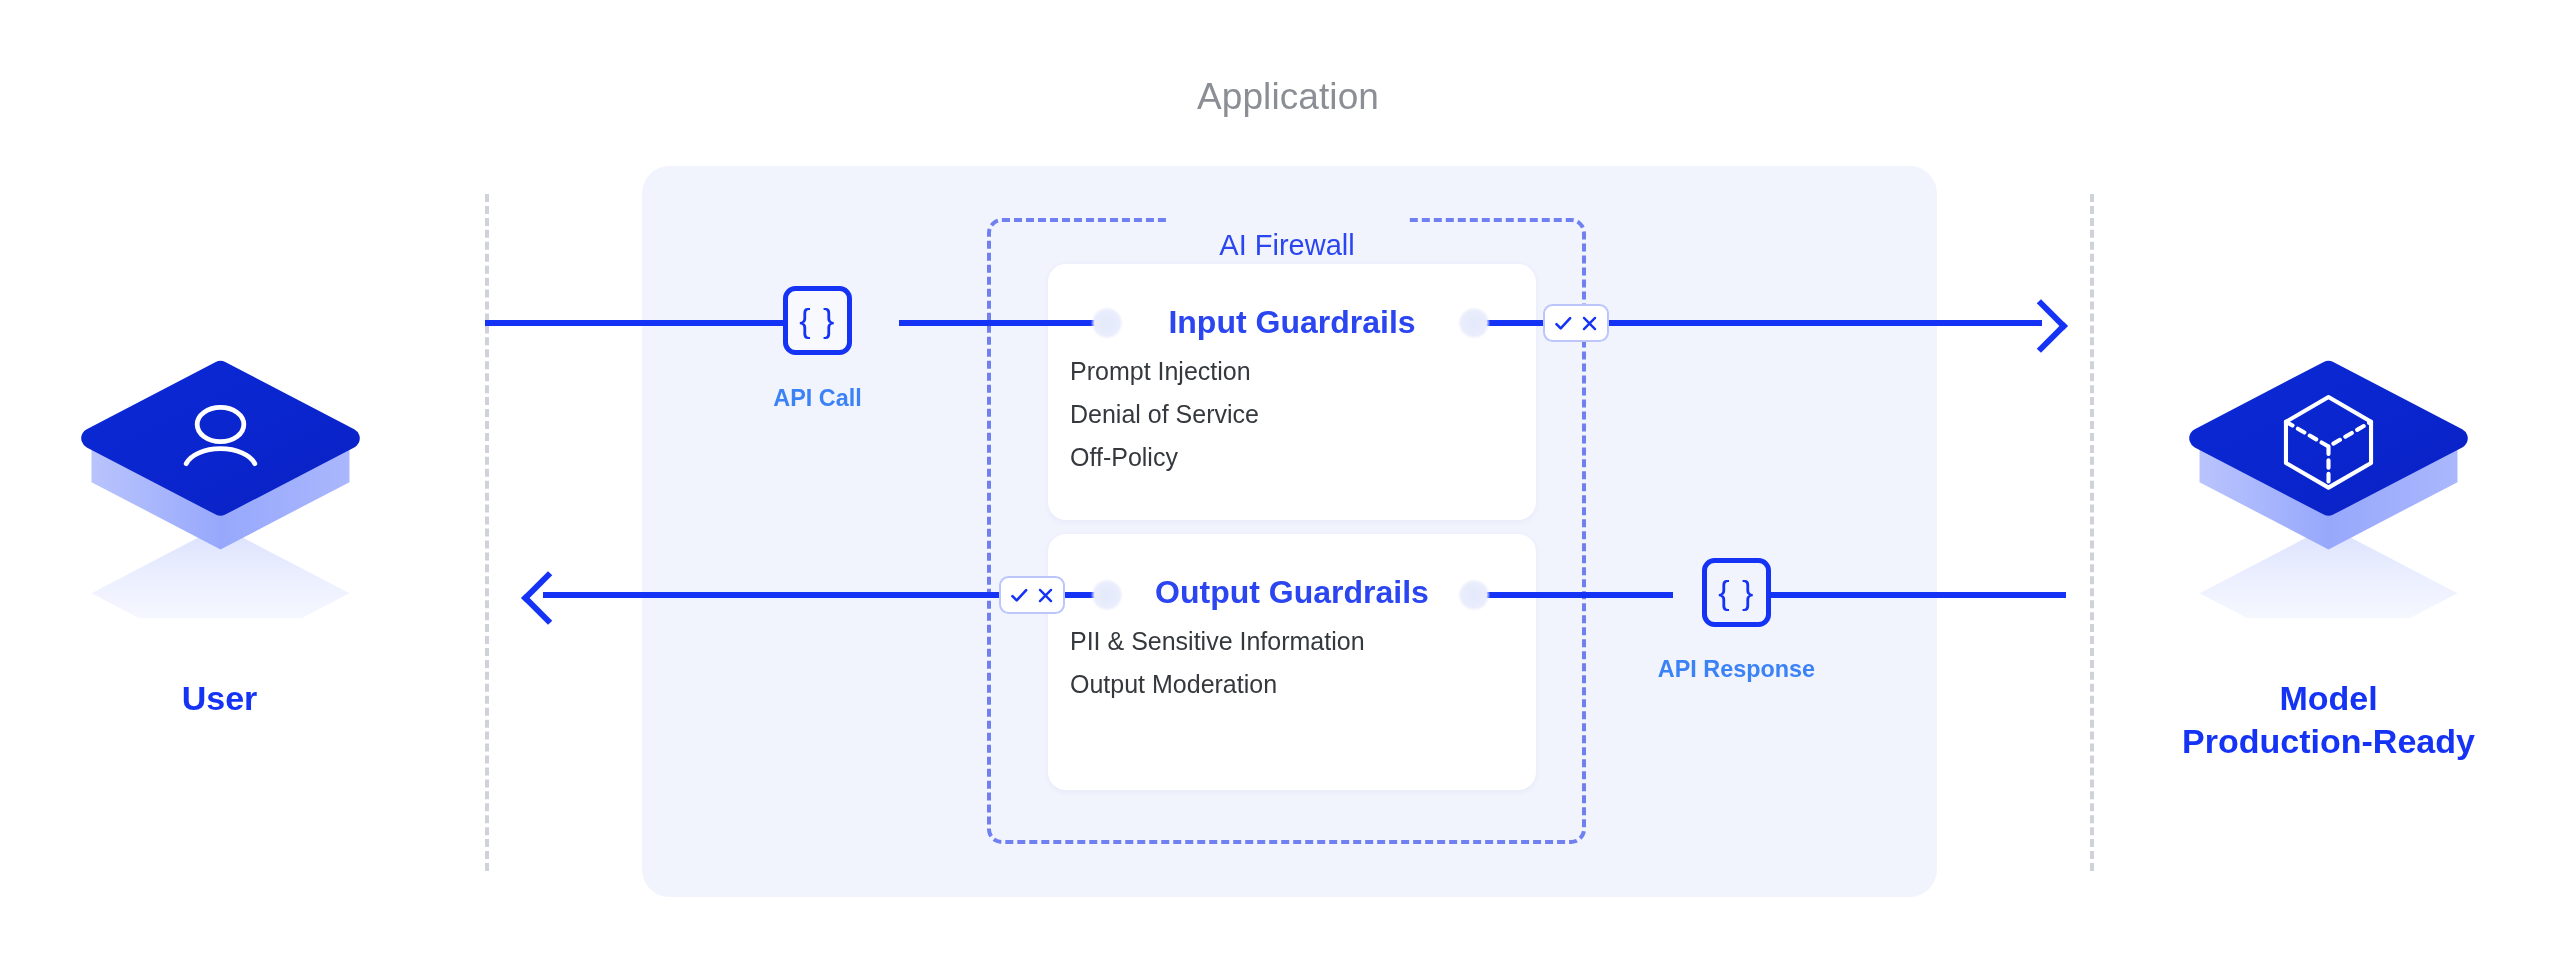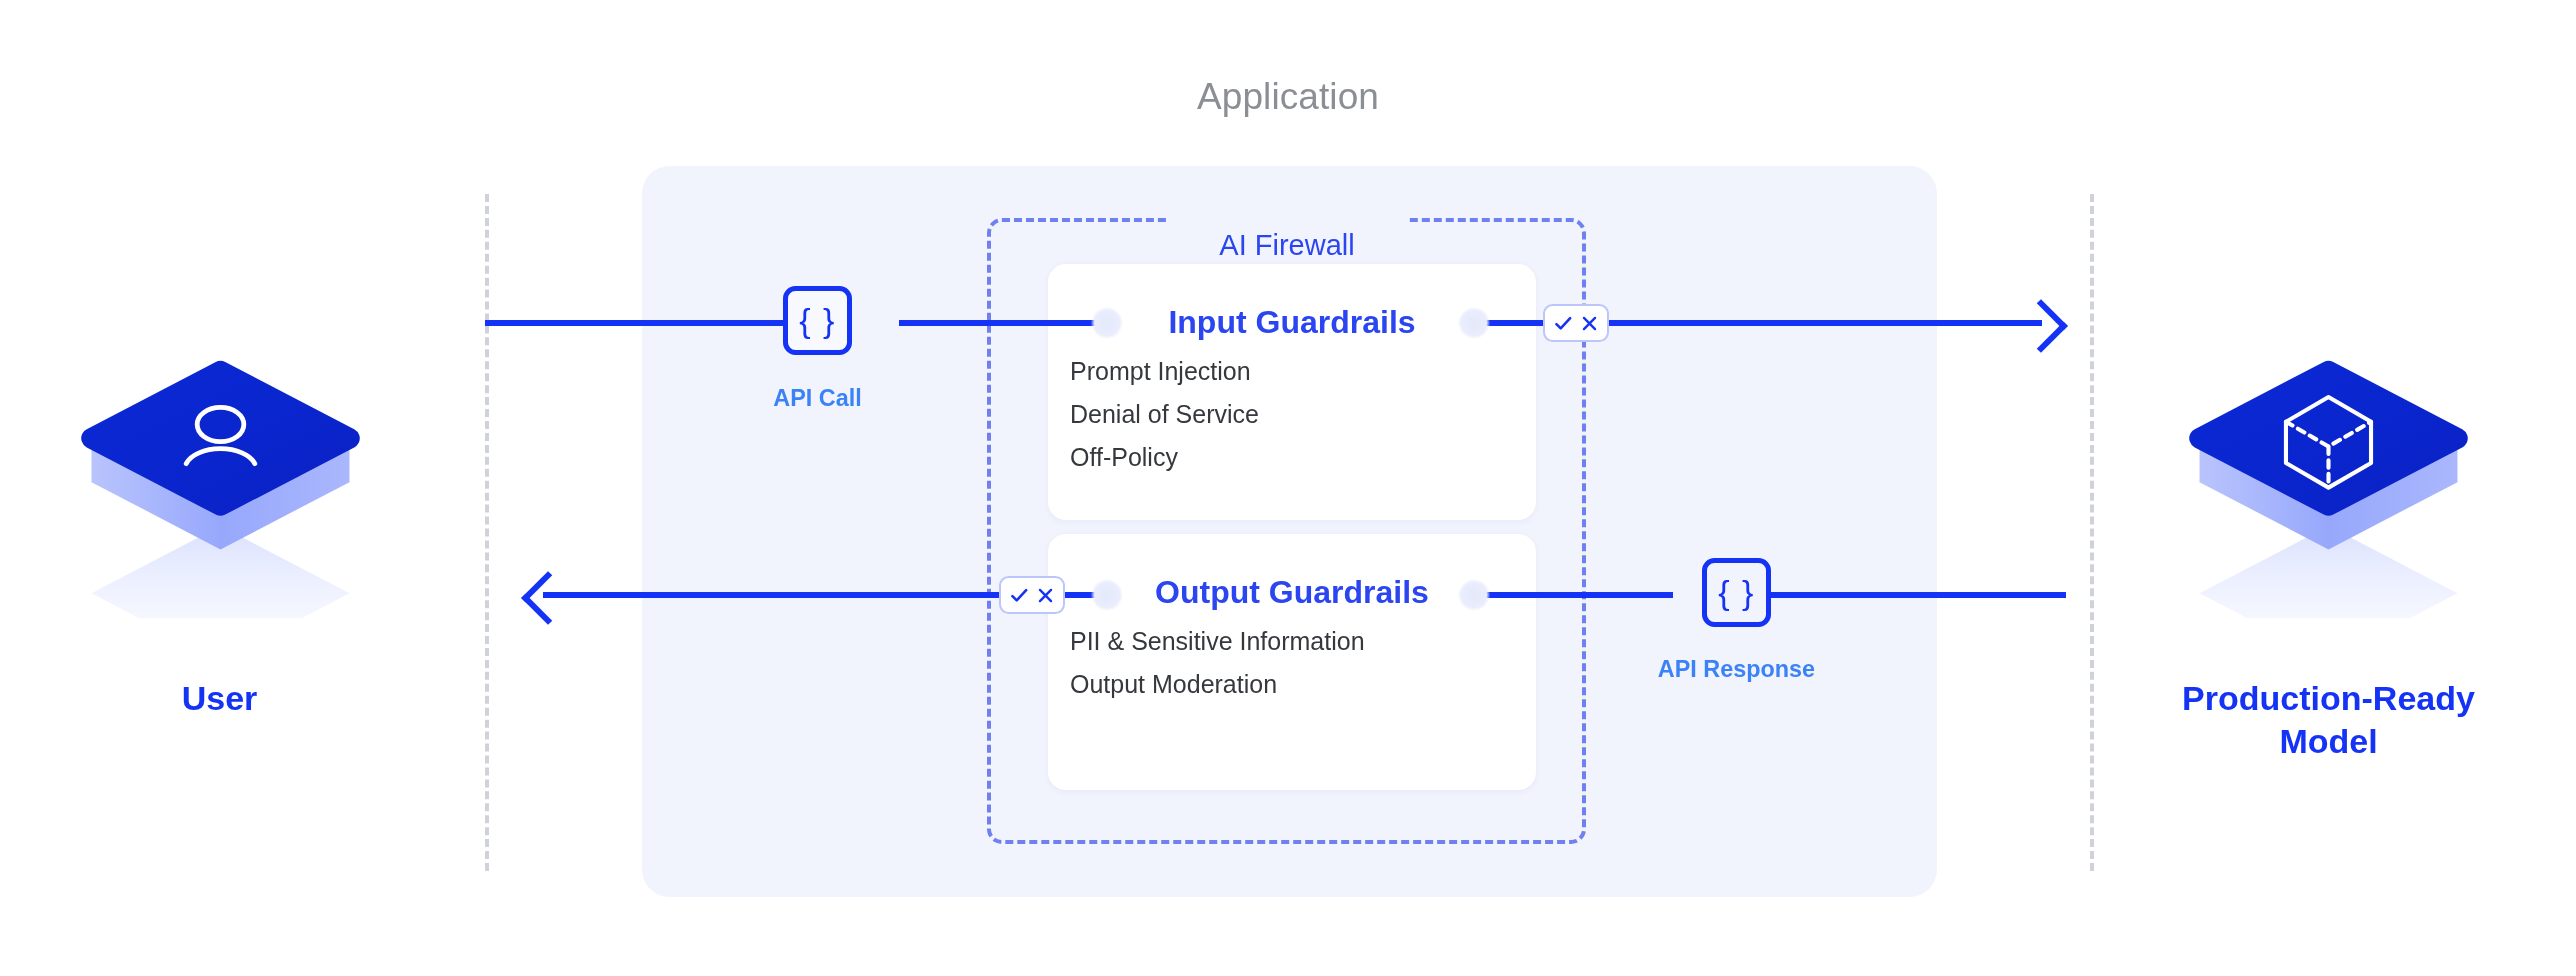--- a/index.html
+++ b/index.html
@@ -256,16 +256,16 @@
     <path d="M210 70 L398 168 L210 266 L22 168 Z" fill="url(#gTopM)" stroke="url(#gTopM)" stroke-width="30" stroke-linejoin="round"></path>
 
     <g fill="none" stroke="#ffffff" stroke-width="6" stroke-linejoin="round" stroke-linecap="round">
       <path d="M210 108 L272 144 L272 204 L210 240 L148 204 L148 144 Z"></path>
       <path d="M148 144 L210 180 L272 144" stroke-dasharray="11 9"></path>
       <path d="M210 180 L210 240" stroke-dasharray="11 9"></path>
     </g>
   </svg>
 </div>
 <div class="abs node-label" id="model-label">
+  <div>Model</div>
   <div>Production-Ready</div>
-  <div>Model</div>
 </div>
 
 
 </body></html>

